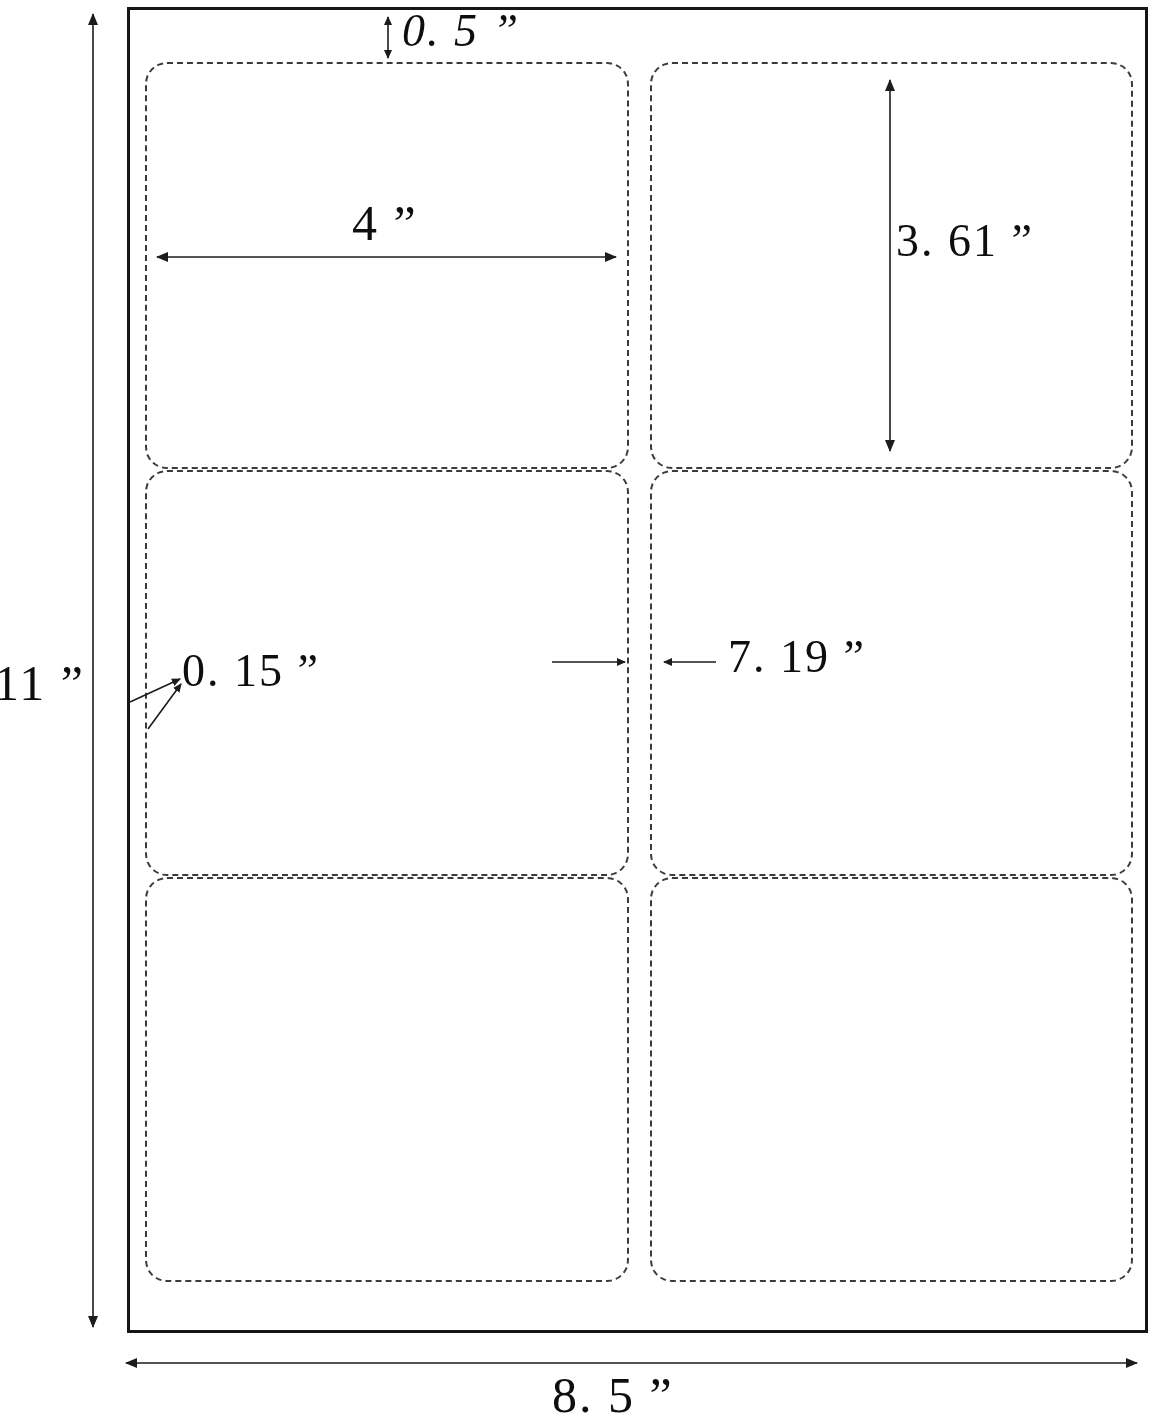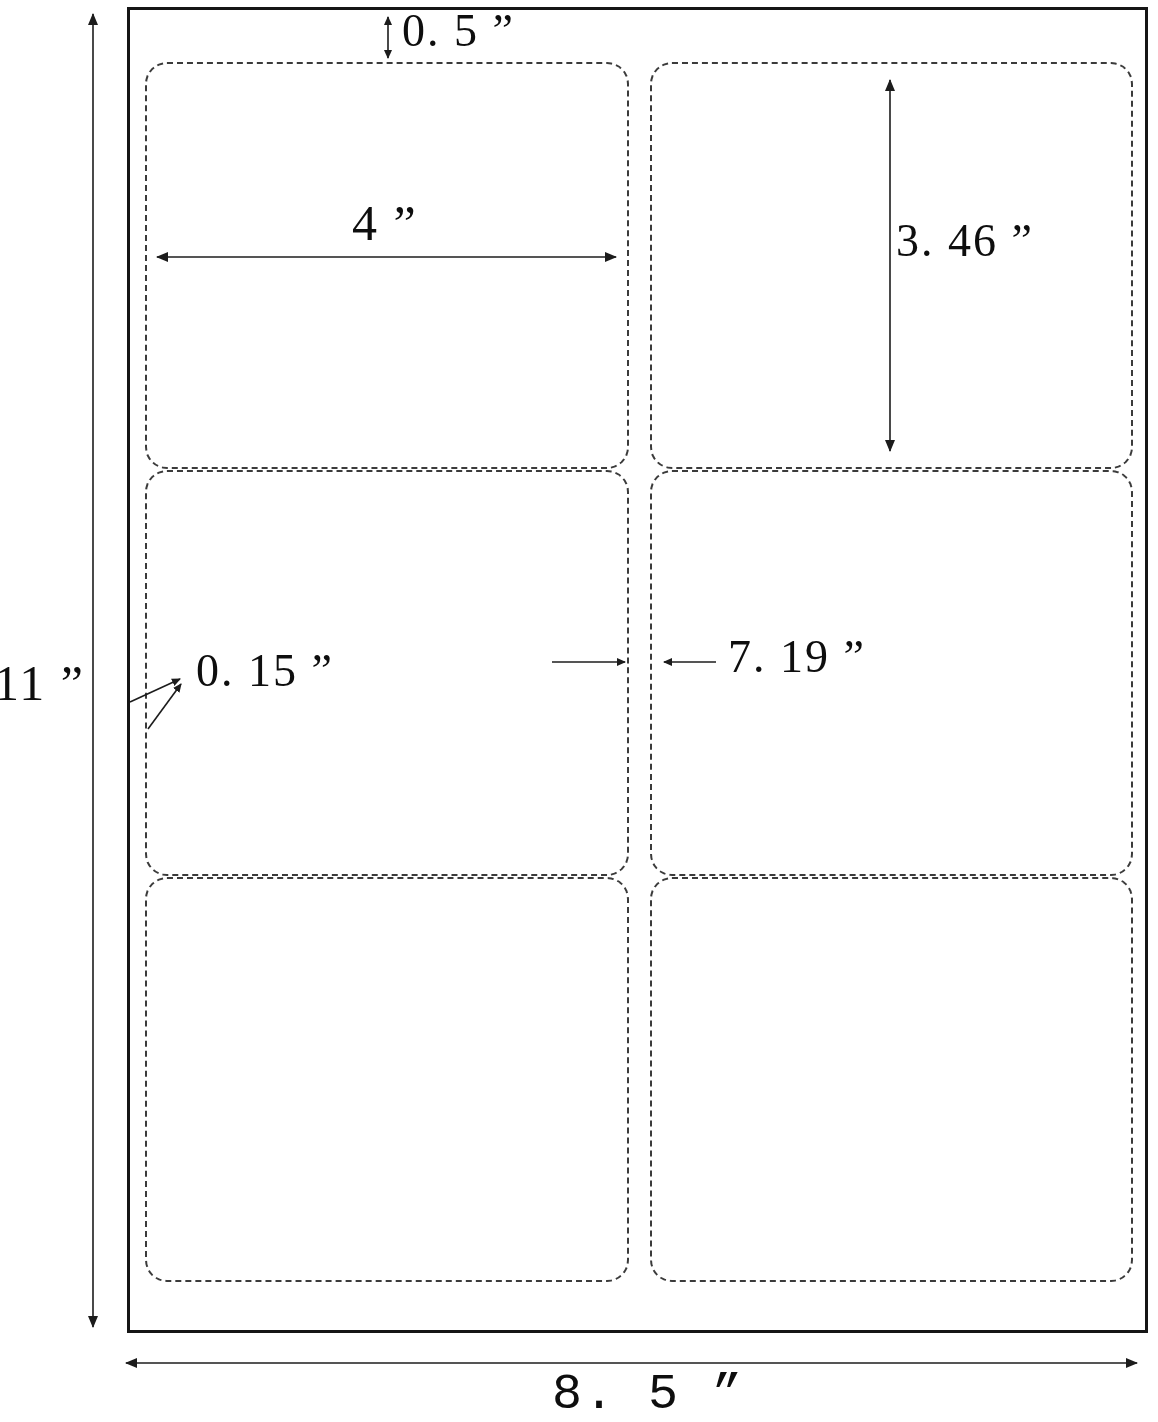--- a/index.html
+++ b/index.html
@@ -53,25 +53,25 @@
   .dim-label {
     position: absolute;
     white-space: pre;
     letter-spacing: 2px;
     line-height: 1;
     color: #0e0e0e;
   }
   .fs46 { font-size: 46px; }
   .fs50 { font-size: 50px; }
   .lbl-page-height   { left: -6px;  top: 658px;  }
-  .lbl-page-width    { left: 552px; top: 1370px; font-family: Liberation Mono, monospace; }
-  .lbl-top-margin    { left: 402px; top: 8px;    }
+  .lbl-page-width    { left: 552px; top: 1370px; }
+  .lbl-top-margin    { left: 402px; top: 8px; font-style: italic;    }
   .lbl-label-width   { left: 352px; top: 198px;  }
   .lbl-label-height  { left: 896px; top: 218px;  }
-  .lbl-side-margin   { left: 196px; top: 648px; font-family: Liberation Serif, serif;  }
+  .lbl-side-margin   { left: 182px; top: 648px; font-family: Liberation Serif, serif;  }
   .lbl-column-gap    { left: 728px; top: 634px;  }
 </style>
 </head>
 <body>
 
 <div class="canvas">
 
   <div class="page"></div>
 
   <div class="cell r1 c1"></div>
@@ -111,19 +111,19 @@
   </svg>
 
   <span class="dim-label fs50 lbl-page-height">11 ”</span>
 
   <span class="dim-label fs50 lbl-page-width">8. 5 ”</span>
 
   <span class="dim-label fs46 lbl-top-margin">0. 5 ”</span>
 
   <span class="dim-label fs50 lbl-label-width">4 ”</span>
 
-  <span class="dim-label fs46 lbl-label-height">3. 46 ”</span>
+  <span class="dim-label fs46 lbl-label-height">3. 61 ”</span>
 
   <span class="dim-label fs46 lbl-side-margin">0. 15 ”</span>
 
   <span class="dim-label fs46 lbl-column-gap">7. 19 ”</span>
 
 </div>
 
 </body></html>

